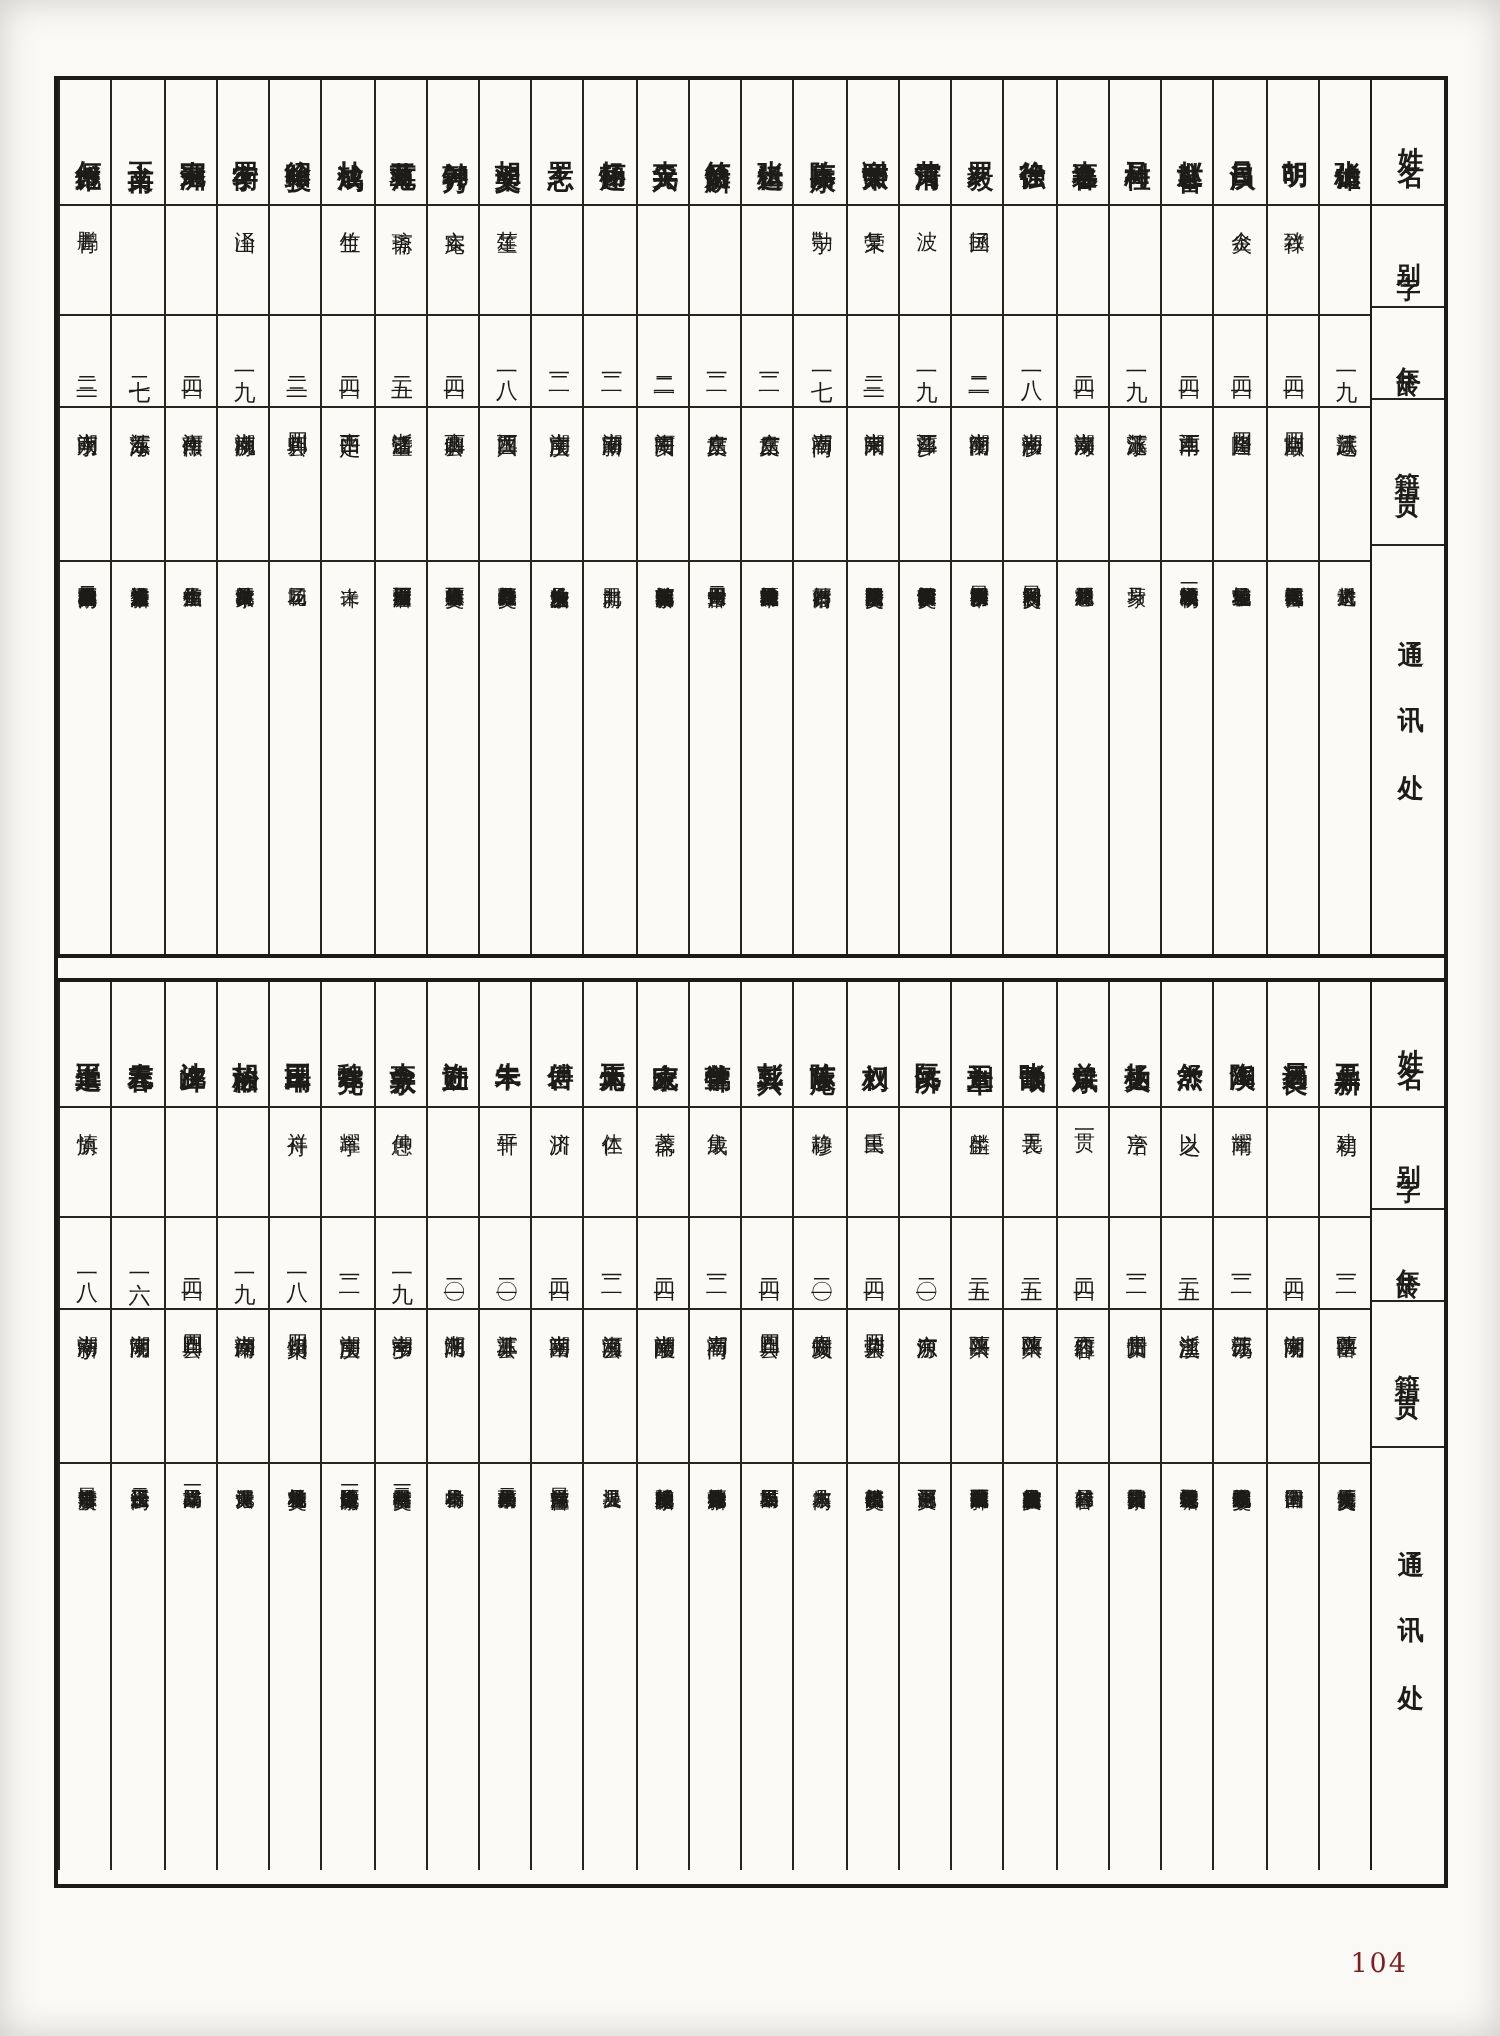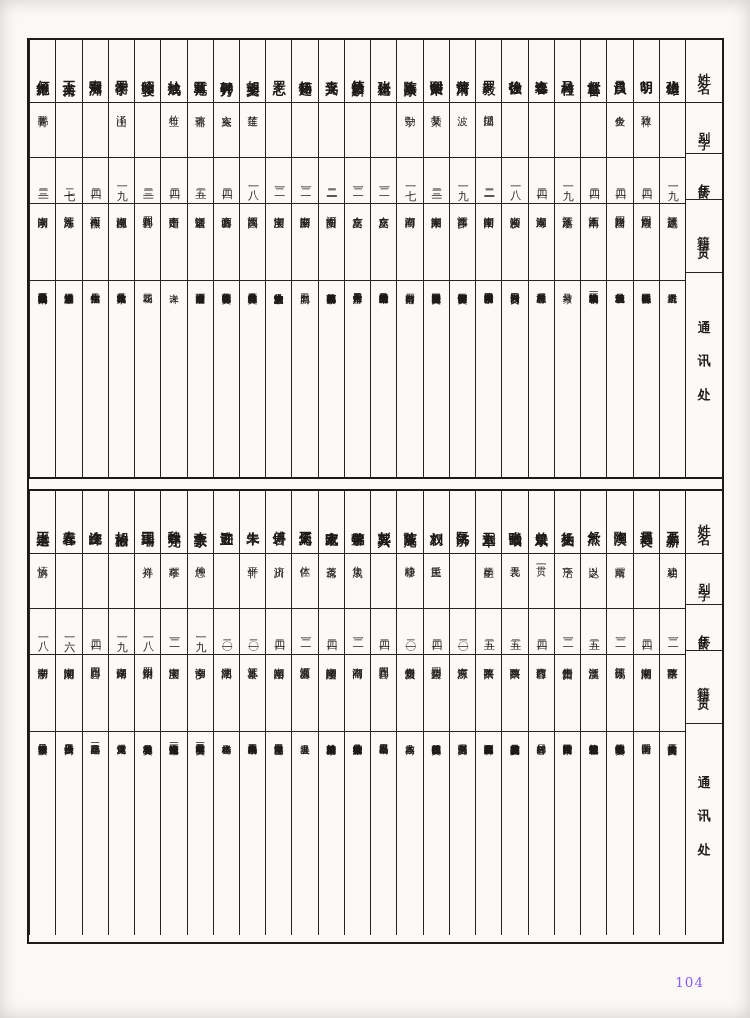--- a/index.html
+++ b/index.html
@@ -64,21 +64,21 @@
   .header-col .name-cell .vtext{letter-spacing:8px;font-size:13px;}
   .header-col .courtesy-cell{align-items:center;padding-top:0;}
   .header-col .courtesy-cell .vtext{letter-spacing:6px;font-size:12px;}
   .header-col .age-cell .vtext{letter-spacing:4px;font-size:12px;}
   .header-col .origin-cell{align-items:center;padding-top:0;}
   .header-col .origin-cell .vtext{letter-spacing:10px;font-size:12.5px;}
   .header-col .contact-cell{align-items:center;padding-top:0;}
   .header-col .contact-cell .vtext{letter-spacing:34px;font-size:13px;padding-bottom:30px;}
   .page-number{
     position:absolute;right:46px;bottom:28px;
-    font-size:13.5px;color:#8b5cf6;letter-spacing:1px;
+    font-size:13.5px;color:#7f1d1d;letter-spacing:1px;
     font-family:"DejaVu Serif",serif;
   }
 </style>
 </head>
 <body>
 
 <div class="page">
   <div class="frame">
 
     <div class="scan-table top">

